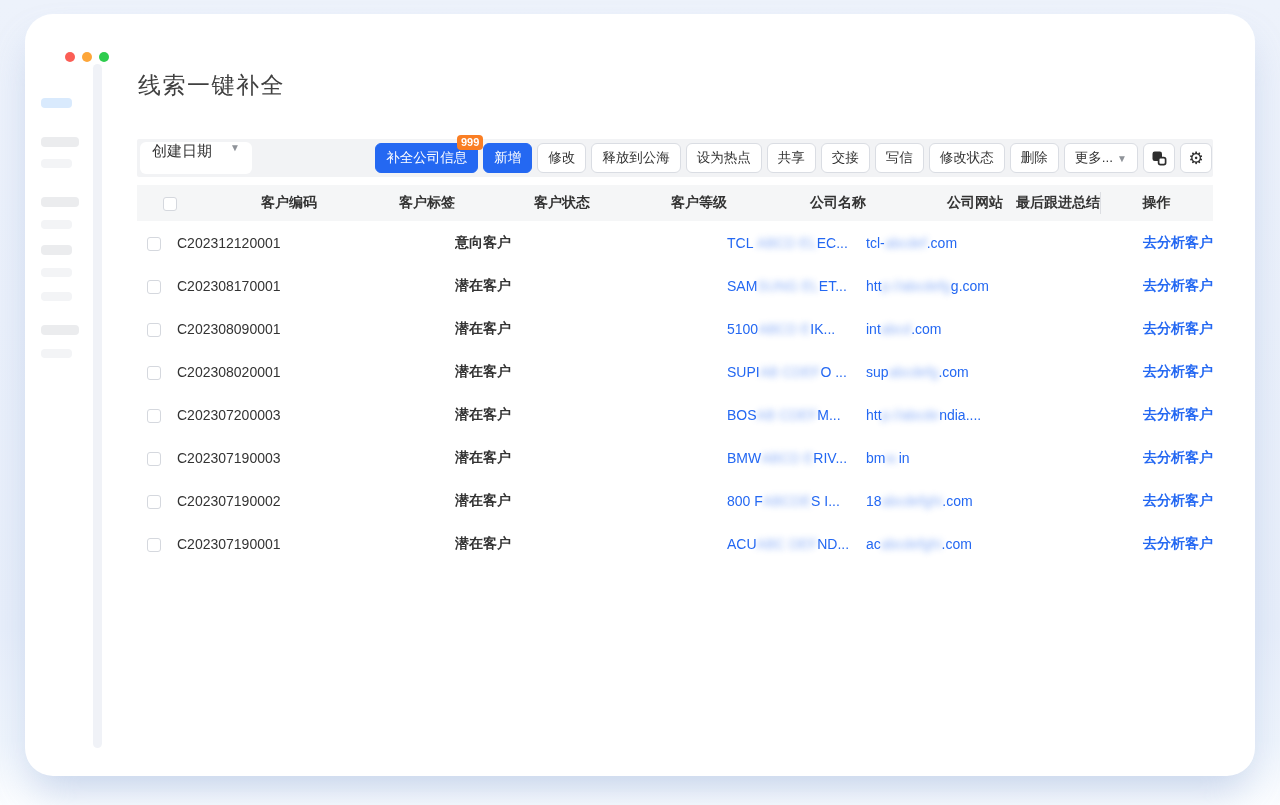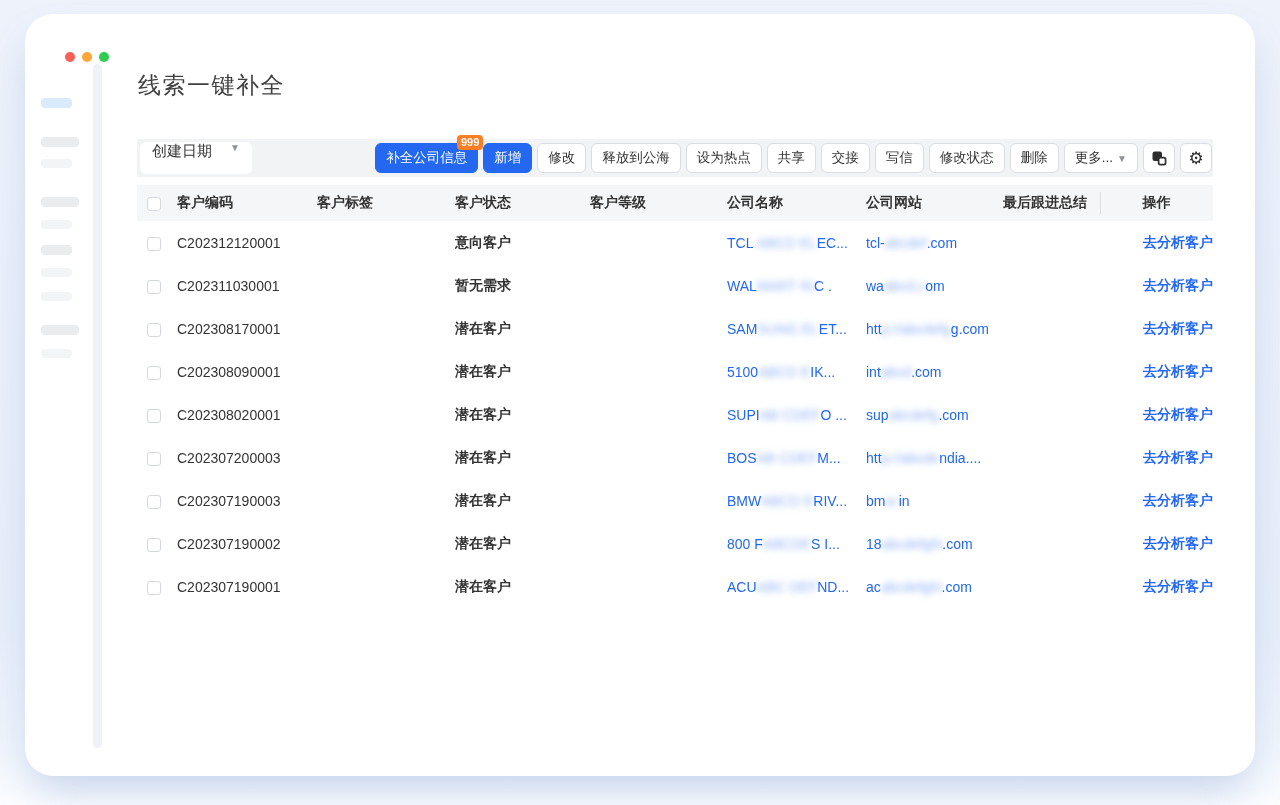--- a/index.html
+++ b/index.html
@@ -62,21 +62,21 @@
   .badge{
     position:absolute; top:-9px; right:-6px; background:#fa7e23; color:#fff;
     font-size:11px; font-weight:700; line-height:13px; padding:1px 4px; border-radius:4px;
   }
   .btn .caret{ color:#8f9399; font-size:10px; }
   .icon-btn{ width:32px; justify-content:center; padding:0; }
   .gear{ font-size:17px; color:#2d2d2d; line-height:1; }
   
   table{ position:absolute; top:171px; left:0; width:1076px; border-collapse:collapse; table-layout:fixed; }
   thead tr{ background:#f5f6f7; height:36px; }
-  th{ font-size:14px; font-weight:600; color:#333; text-align:left; padding:0; }
+  th{ font-size:14px; font-weight:600; color:#333; text-align:right; padding:0; }
   th.op{ text-align:center; position:relative; }
   th.op::before{ content:""; position:absolute; left:0; top:7px; bottom:7px; width:1px; background:#dcdee2; }
   td{ height:43px; font-size:14px; color:#333; padding:0; overflow:hidden; white-space:nowrap; }
   .cb{
     width:14px; height:14px; border:1px solid #d5d8de; border-radius:3px; background:#fff;
     display:inline-block; vertical-align:middle; margin-left:10px; cursor:pointer;
   }
   .status{ font-weight:600;margin-left:20px; }
   .link{ color:#2468f2; cursor:pointer; }
   .blurred{ display:inline-block; filter:blur(3px); opacity:.5; }
@@ -185,37 +185,20 @@
         <td class="link">
           <span>tcl-</span><span class="blurred">abcdef</span><span>.com</span>
         </td>
         <td></td>
         <td>
               <span class="action">去分析客户</span>
             </td>
       </tr>
 
 
-      <tr>
-        <td><span class="cb"></span></td>
-        <td>C202311030001</td>
-        <td></td>
-        <td class="status">暂无需求</td>
-        <td></td>
-        <td class="link">
-          <span>WAL</span><span class="blurred">MART IN</span><span>C .</span>
-        </td>
-        <td class="link">
-          <span>wa</span><span class="blurred">abcd.c</span><span>om</span>
-        </td>
-        <td></td>
-        <td>
-              <span class="action">去分析客户</span>
-            </td>
-      </tr>
 
       <tr>
         <td><span class="cb"></span></td>
         <td>C202308170001</td>
         <td></td>
         <td class="status">潜在客户</td>
         <td></td>
         <td class="link">
           <span>SAM</span><span class="blurred">SUNG EL</span><span>ET...</span>
         </td>

